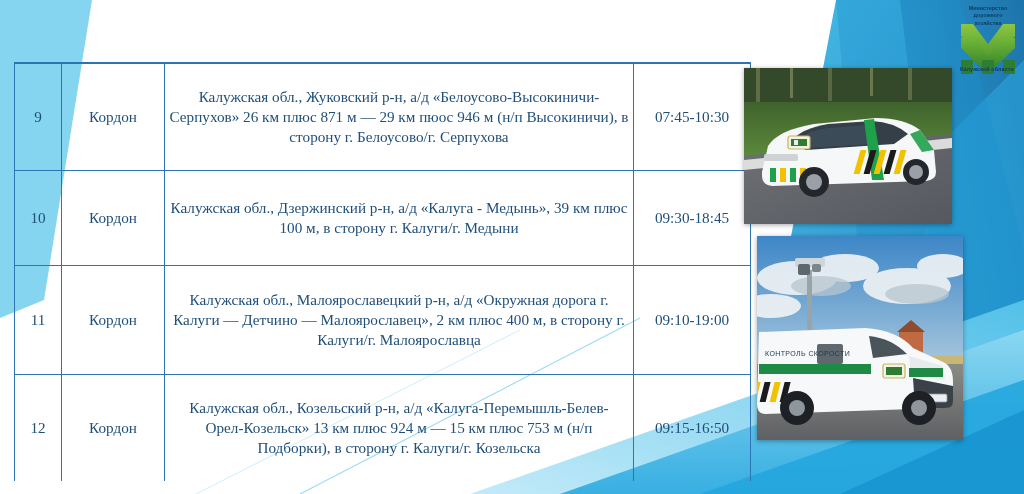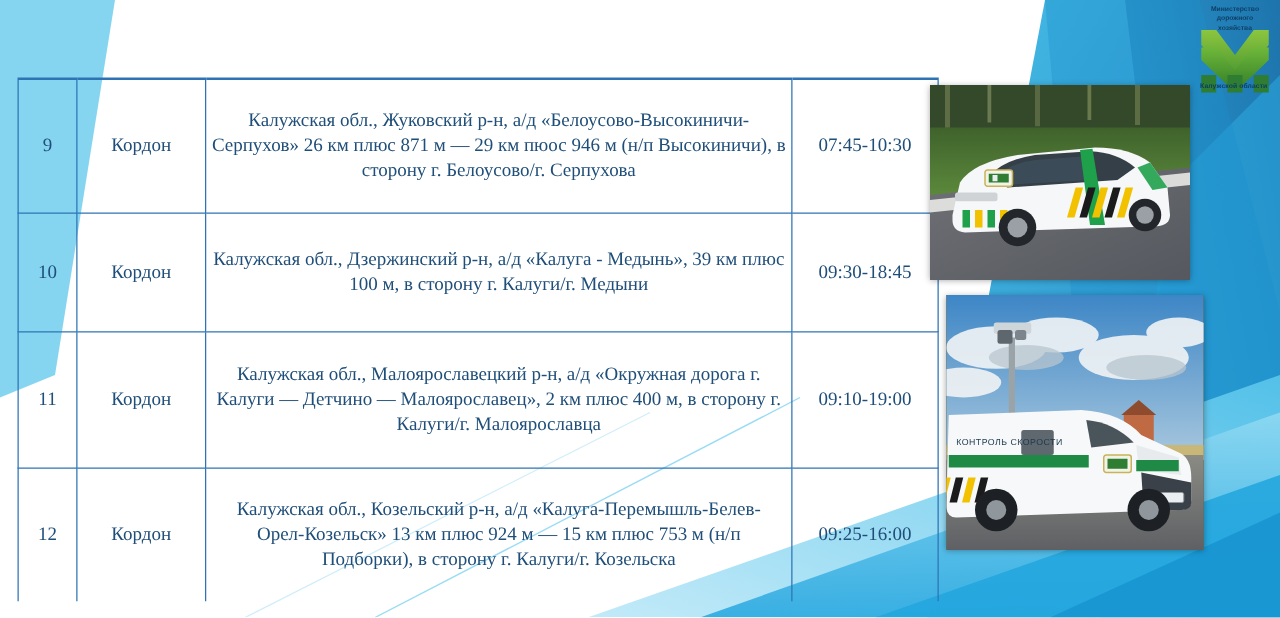--- a/index.html
+++ b/index.html
@@ -129,21 +129,21 @@
       <tr class="r11">
         <td class="col-num">11</td>
         <td class="col-type">Кордон</td>
         <td class="col-desc desc">Калужская обл., Малоярославецкий р-н, а/д «Окружная дорога г. Калуги — Детчино — Малоярославец», 2 км плюс 400 м, в сторону г. Калуги/г. Малоярославца</td>
         <td class="col-time">09:10-19:00</td>
       </tr>
       <tr class="r12">
         <td class="col-num">12</td>
         <td class="col-type">Кордон</td>
         <td class="col-desc desc">Калужская обл., Козельский р-н, а/д «Калуга-Перемышль-Белев- Орел-Козельск» 13 км плюс 924 м — 15 км плюс 753 м (н/п Подборки), в сторону г. Калуги/г. Козельска</td>
-        <td class="col-time">09:25-16:00</td>
+        <td class="col-time">09:15-16:50</td>
       </tr>
     </tbody>
   </table>
 
   <div class="photo" id="photo-car">
     <svg class="ph-svg" viewBox="0 0 208 156" xmlns="http://www.w3.org/2000/svg">
       <defs>
         <linearGradient id="grass" x1="0" y1="0" x2="0" y2="1">
           <stop offset="0" stop-color="#2e4a22"></stop>
             <stop offset="1" stop-color="#5c8a3c"></stop>

